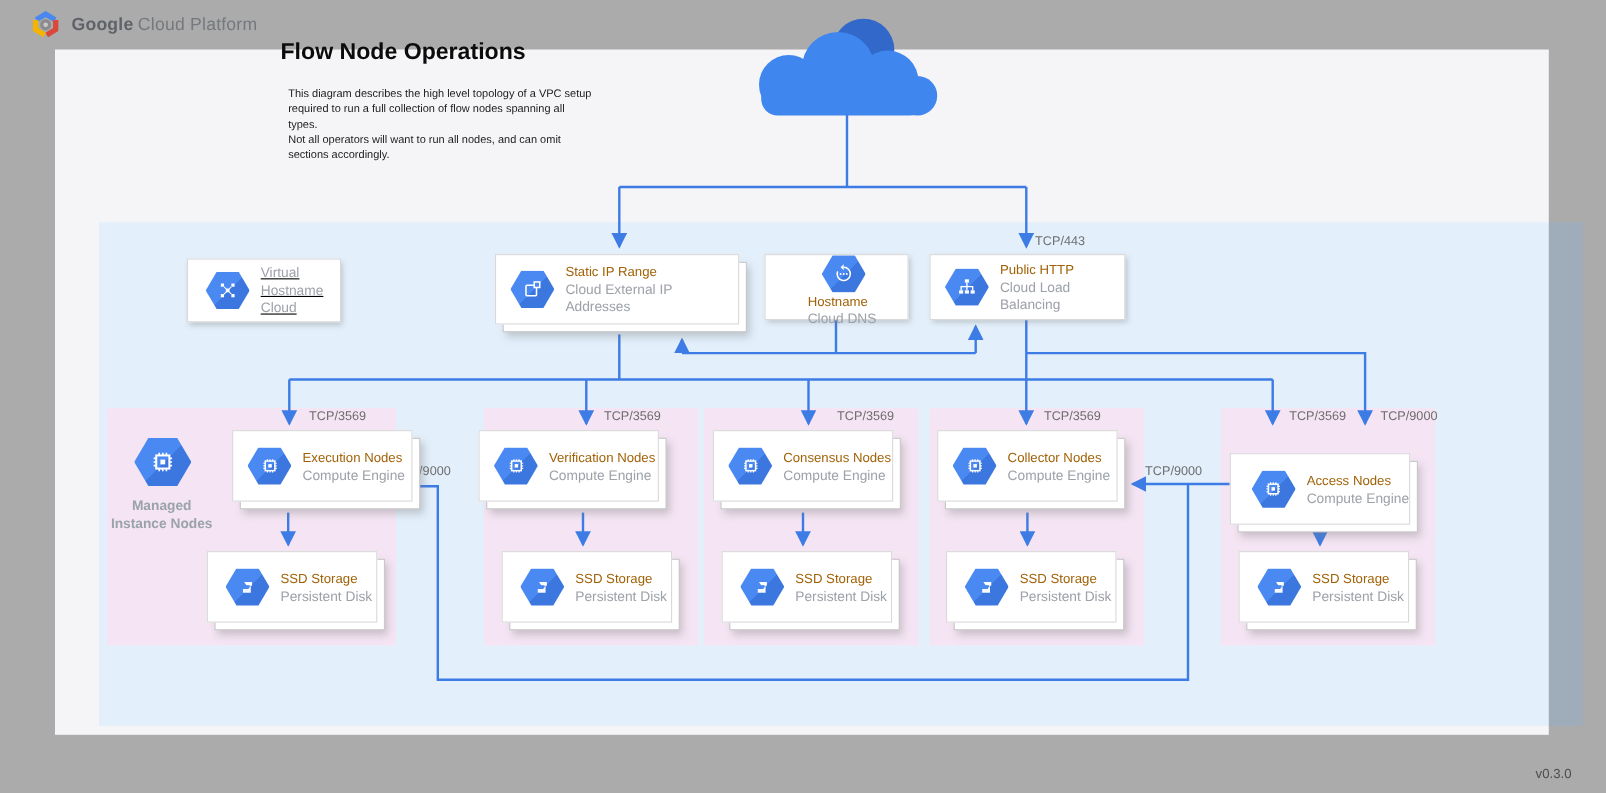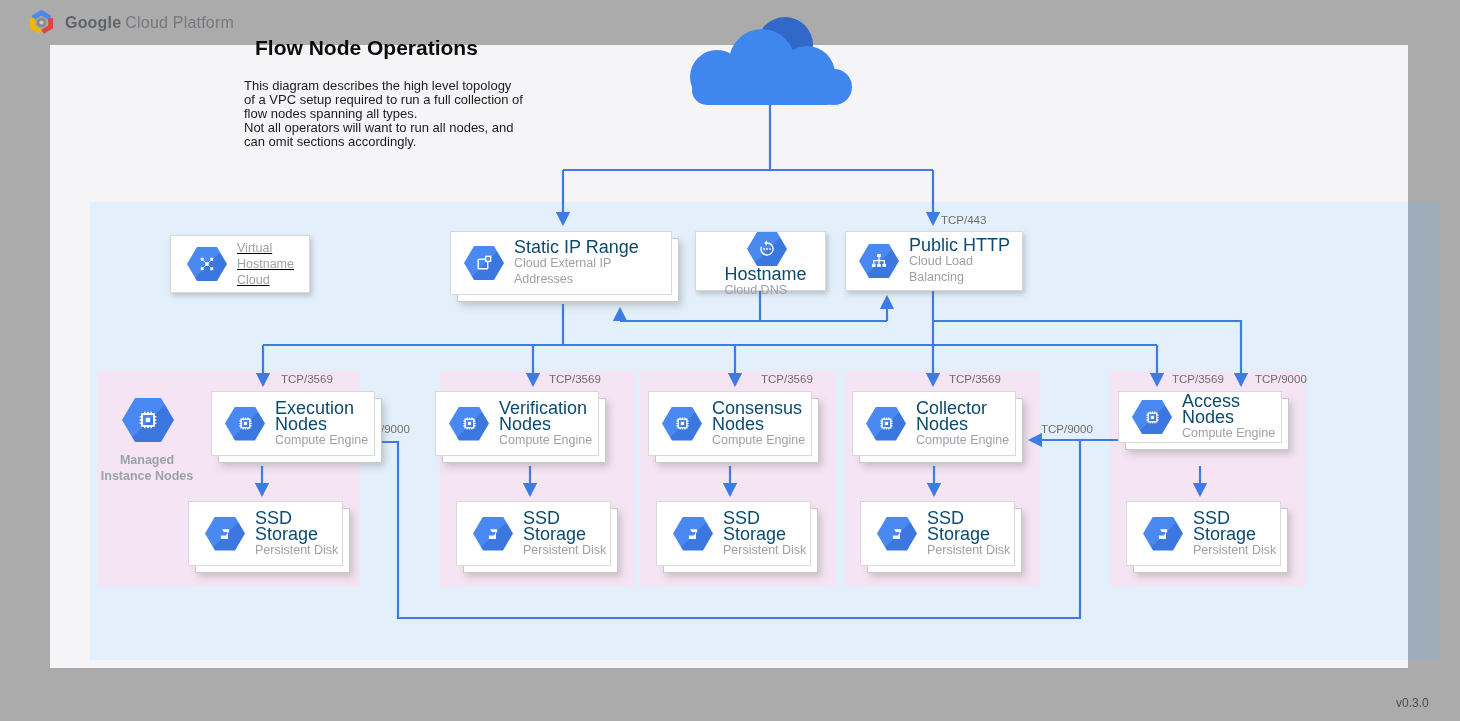--- a/index.html
+++ b/index.html
@@ -16,41 +16,41 @@
   .vpc-bg{left:90px; top:202px; width:1318px; height:458px; background:#e3f0fc;}
   .vpc-overflow{left:1408px; top:202px; width:31px; height:458px; background:#9fadbb;}
 
   
   .brand{left:28px; top:10px; display:flex; align-items:center; gap:10px;}
   .brand-text{font-size:16px; color:#75797d; letter-spacing:.2px;}
   .brand-text b{color:#5f6368; margin-right:4px;}
 
   
   .page-title{left:255px; top:36px; font-size:21px; font-weight:bold; color:#0c0c0c;}
-  .page-desc{left:244px; top:79px; width:280px; font-size:13px; line-height:14px;
+  .page-desc{left:262px; top:79px; width:280px; font-size:10px; line-height:14px;
              color:#1c1c1c; white-space:pre-line;}
   .version{left:1396px; top:696px; font-size:12px; color:#4e4e4e;}
 
   
   .panel{top:371px; height:216px; background:#f5e5f4;}
 
   
   .card{
     position:absolute; background:#ffffff; border:1px solid #d9d9d9;
     box-shadow:2px 3px 5px rgba(110,110,110,.35);
     display:flex; align-items:center; box-sizing:border-box;
   }
   .card.stacked{
     box-shadow:
       7px 7px 0 -1px #ffffff,
       7px 7px 0 0   #c9c9c9,
       10px 11px 7px rgba(120,120,120,.35);
   }
   .card .txt{margin-left:10px;}
-  .card .t{font-size:18px; line-height:16px; color:#0c4a6e;}
+  .card .t{font-size:12px; line-height:16px; color:#a16207;}
   .card .s{font-size:12.5px; line-height:16px; color:#9da1a8;}
 
   
   .hex{
     clip-path:polygon(25% 0,75% 0,100% 50%,75% 100%,25% 100%,0 50%);
     background:linear-gradient(135deg,#4a89f2 52%,#3c77e0 52%);
     display:flex; align-items:center; justify-content:center; flex:0 0 auto;
   }
   .hex.sm{width:40px; height:34px; margin-left:13px;}
   .hex.big{width:52px; height:44px;}
@@ -294,21 +294,21 @@
             <path d="M9 6.5V4.3 M12 6.5V4.3 M15 6.5V4.3 M9 17.5v2.2 M12 17.5v2.2 M15 17.5v2.2 M6.5 9H4.3 M6.5 12H4.3 M6.5 15H4.3 M17.5 9h2.2 M17.5 12h2.2 M17.5 15h2.2"></path>
           </g>
         </svg>
     </div>
     <div class="txt">
       <div class="t">Collector Nodes</div>
       <div class="s">Compute Engine</div>
     </div>
   </div>
 
-  <div class="card stacked" style="left:1118px; top:391px; width:164px; height:52px;">
+  <div class="card stacked" style="left:1118px; top:412px; width:164px; height:65px;justify-content:flex-end;">
     <div class="hex sm">
       <svg width="19" height="19" viewBox="0 0 24 24">
           <rect x="6.5" y="6.5" width="11" height="11" fill="none" stroke="#fff" stroke-width="1.7"></rect>
           <rect x="10" y="10" width="4" height="4" fill="#fff"></rect>
           <g stroke="#fff" stroke-width="1.4">
             <path d="M9 6.5V4.3 M12 6.5V4.3 M15 6.5V4.3 M9 17.5v2.2 M12 17.5v2.2 M15 17.5v2.2 M6.5 9H4.3 M6.5 12H4.3 M6.5 15H4.3 M17.5 9h2.2 M17.5 12h2.2 M17.5 15h2.2"></path>
           </g>
         </svg>
     </div>
     <div class="txt">

